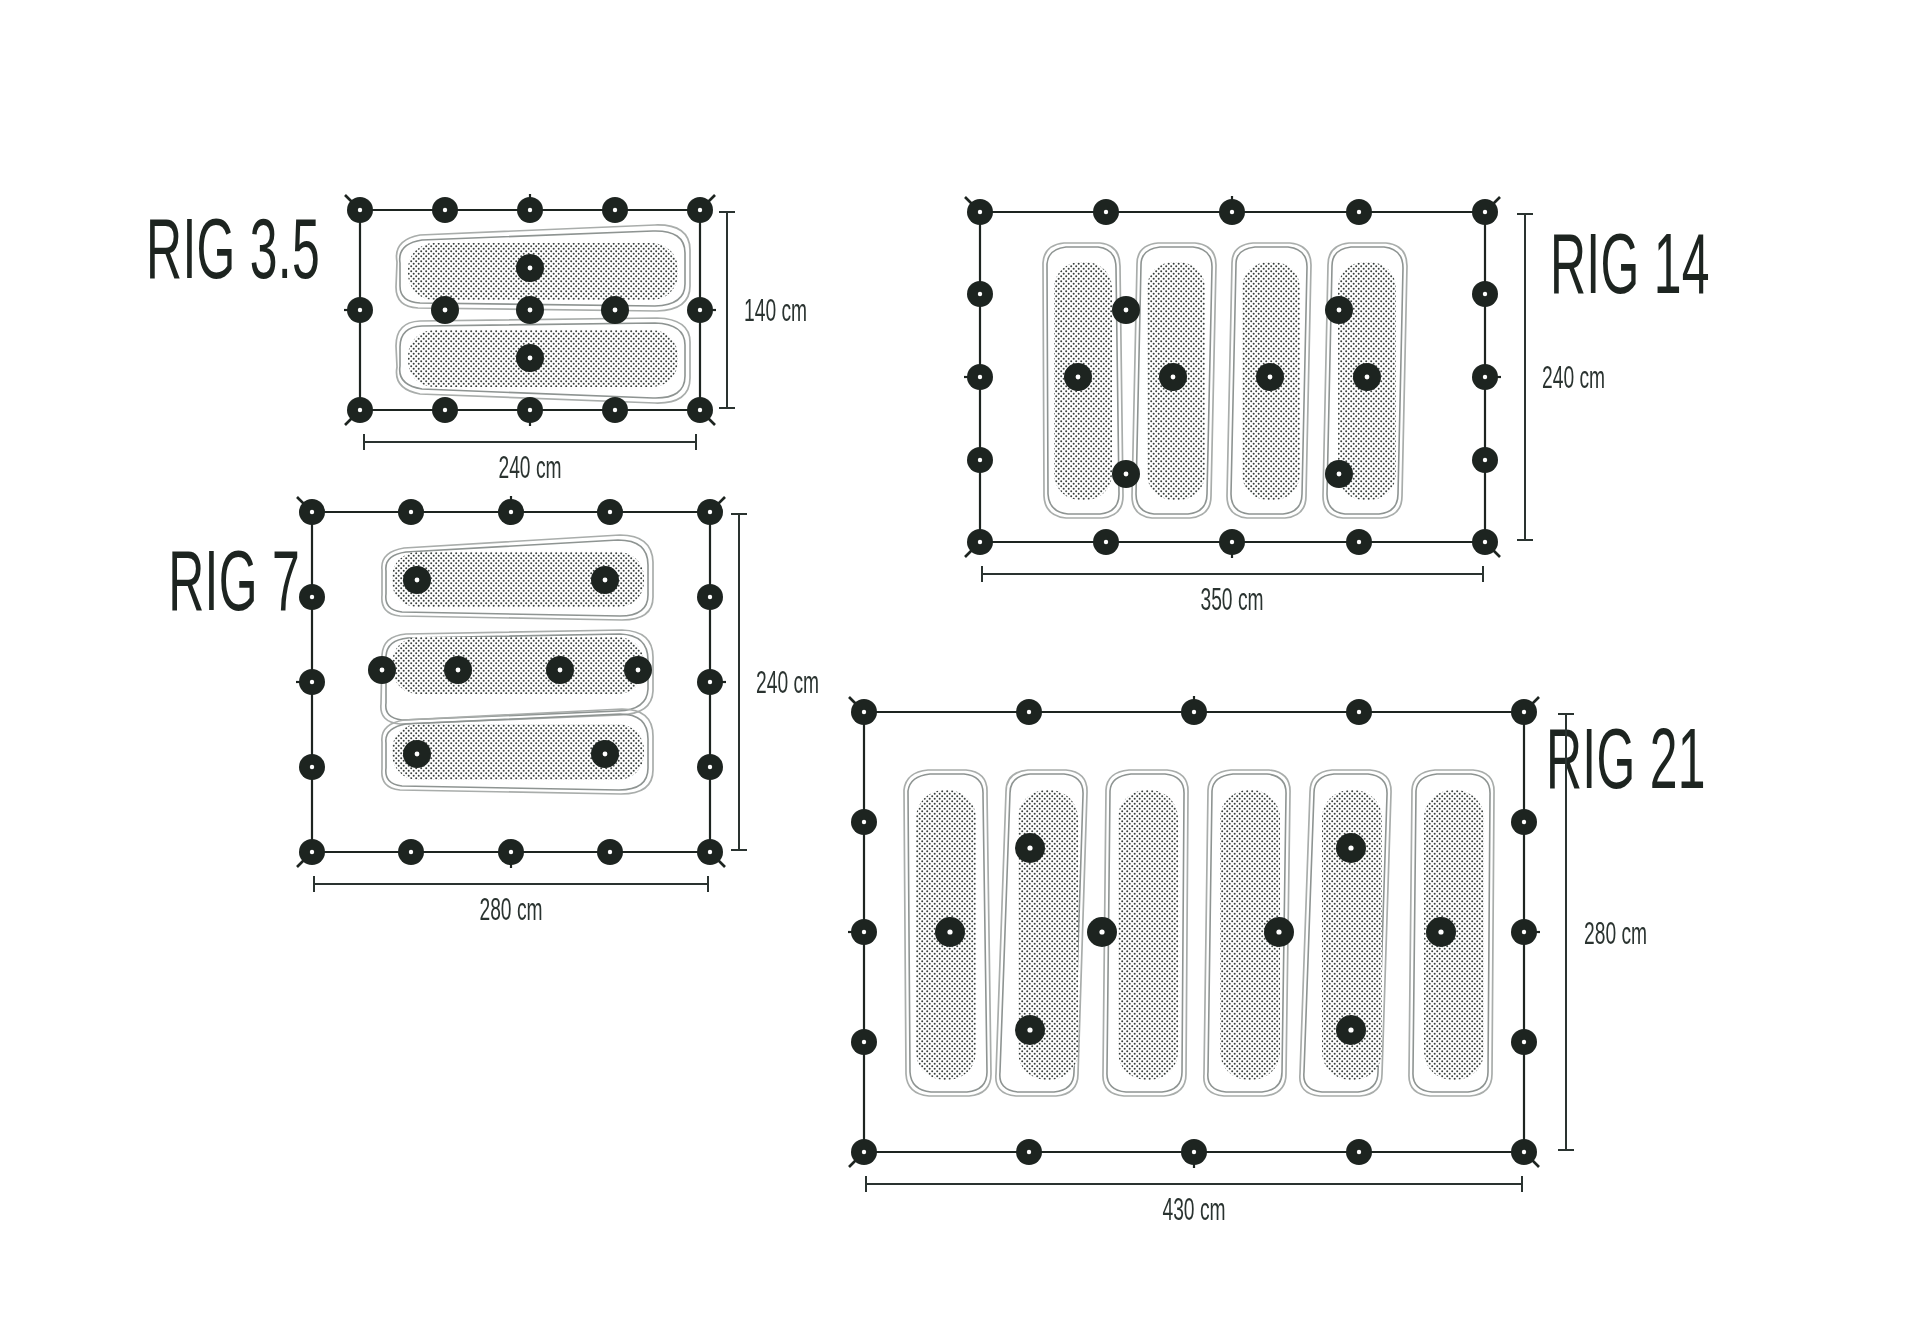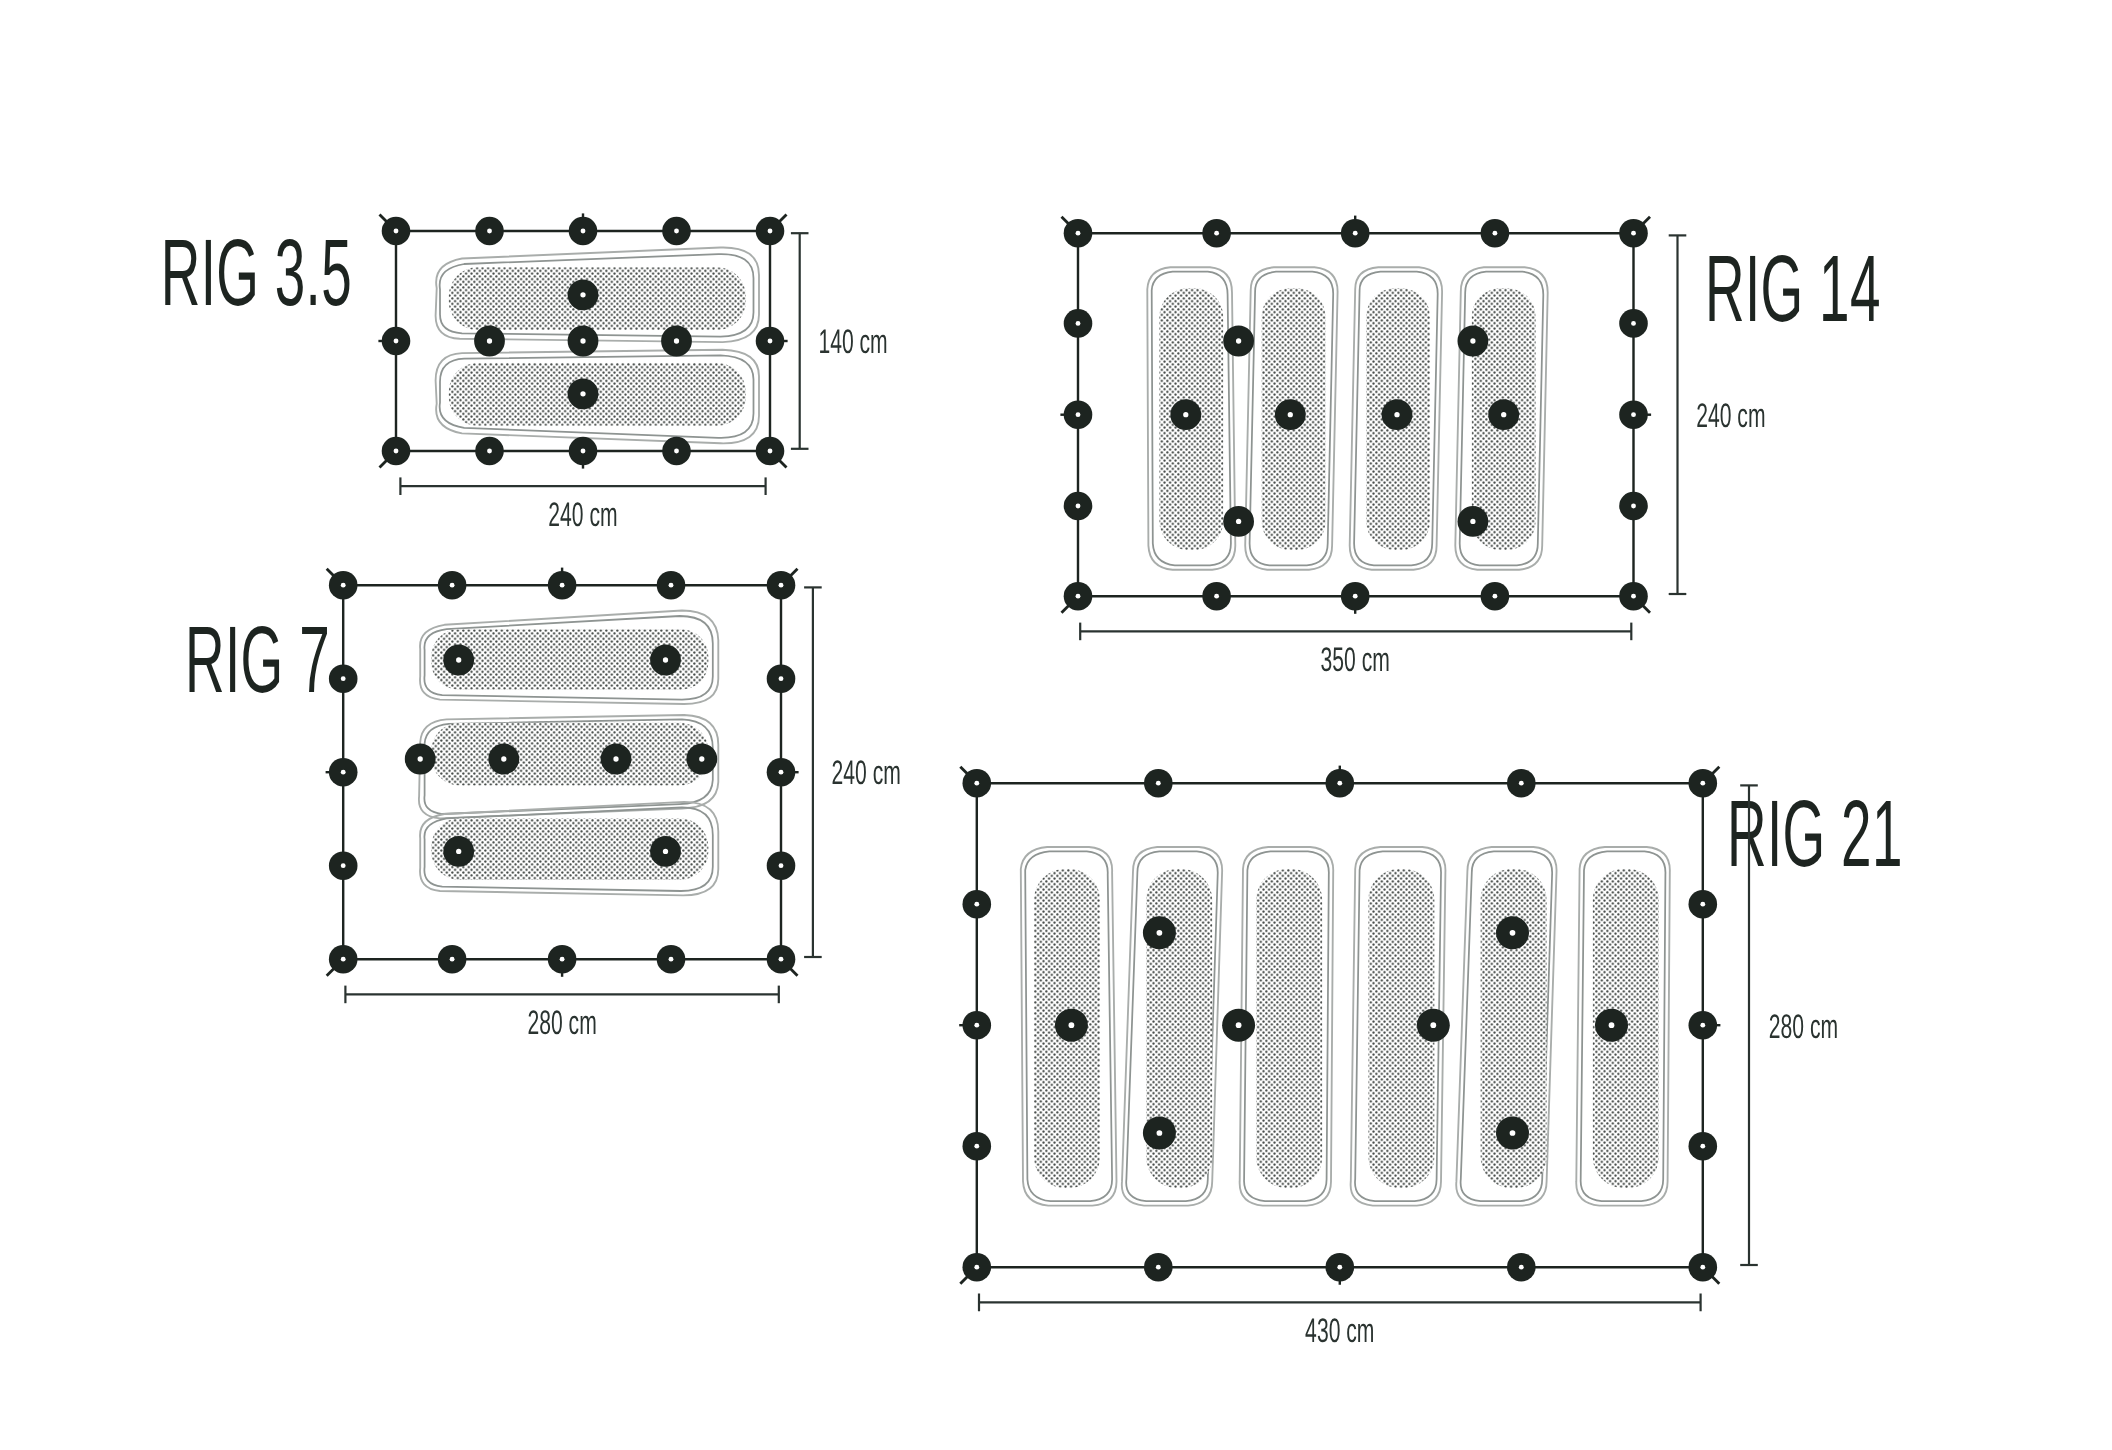--- a/index.html
+++ b/index.html
@@ -208,21 +208,21 @@
         <line class="dim-line" x1="727" y1="62" x2="727" y2="258"></line>
         <line class="dim-line" x1="719" y1="62" x2="735" y2="62"></line>
         <line class="dim-line" x1="719" y1="258" x2="735" y2="258"></line>
       </g>
     </svg>
 
     <div class="dim-label" style="left:430px; top:302px; width:200px; text-align:center;">240 cm</div>
     <div class="dim-label lbl-left" style="left:744px; top:145px; width:200px;">140 cm</div>
   </div>
 
-  <div class="rig-block" style="left:0px; top:512px; width:880px; height:420px;">
+  <div class="rig-block" style="left:0px; top:492px; width:880px; height:420px;">
 
     <div class="rig-title t-left" style="left:0px; width:300px; top:45px; text-align:right;">RIG 7</div>
 
     <svg width="880" height="420" viewBox="0 0 880 420" style="position:absolute; left:0; top:0;">
       <rect class="tarp-edge" x="312" y="20" width="398" height="340" rx="1"></rect>
 
       <g>
         <line class="corner-tick" x1="312" y1="20" x2="297" y2="5"></line>
         <line class="corner-tick" x1="710" y1="20" x2="725" y2="5"></line>
         <line class="corner-tick" x1="312" y1="360" x2="297" y2="375"></line>
@@ -524,21 +524,21 @@
         <line class="dim-line" x1="595" y1="64" x2="595" y2="390"></line>
         <line class="dim-line" x1="587" y1="64" x2="603" y2="64"></line>
         <line class="dim-line" x1="587" y1="390" x2="603" y2="390"></line>
       </g>
     </svg>
 
     <div class="dim-label" style="left:202px; top:434px; width:200px; text-align:center;">350 cm</div>
     <div class="dim-label lbl-left" style="left:612px; top:212px; width:200px;">240 cm</div>
   </div>
 
-  <div class="rig-block" style="left:840px; top:660px; width:1080px; height:520px;">
+  <div class="rig-block" style="left:816px; top:660px; width:1080px; height:520px;">
 
     <div class="rig-title t-right" style="left:730px; width:380px; top:55px; text-align:left;">RIG 21</div>
 
     <svg width="1080" height="520" viewBox="0 0 1080 520" style="position:absolute; left:0; top:0;">
       <rect class="tarp-edge" x="48" y="52" width="660" height="440" rx="1"></rect>
 
       <g>
         <line class="corner-tick" x1="48" y1="52" x2="33" y2="37"></line>
         <line class="corner-tick" x1="708" y1="52" x2="723" y2="37"></line>
         <line class="corner-tick" x1="48" y1="492" x2="33" y2="507"></line>

